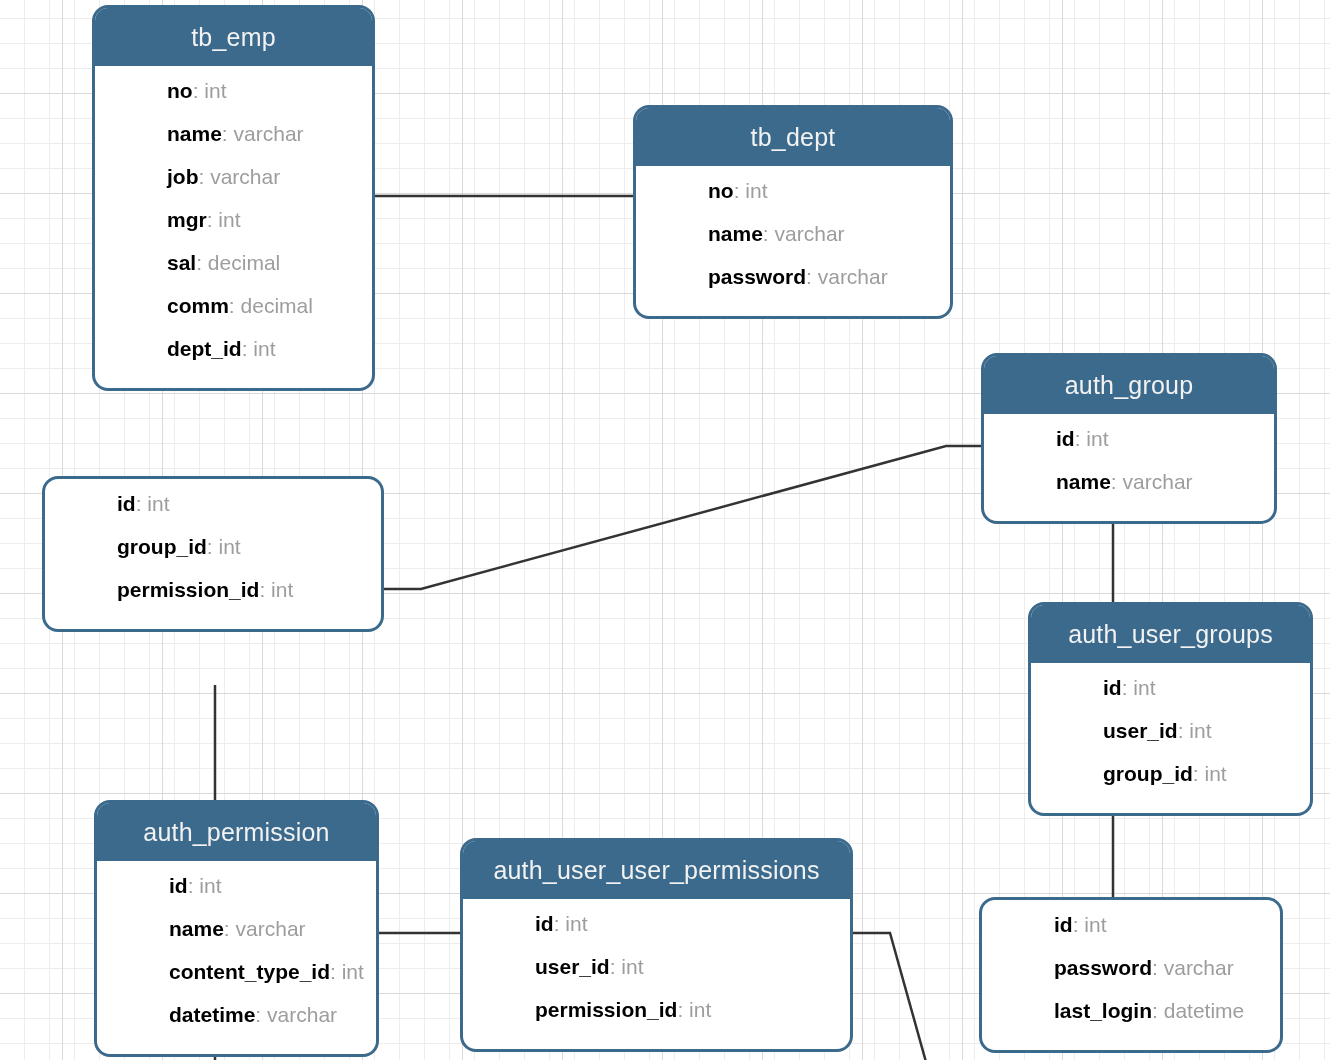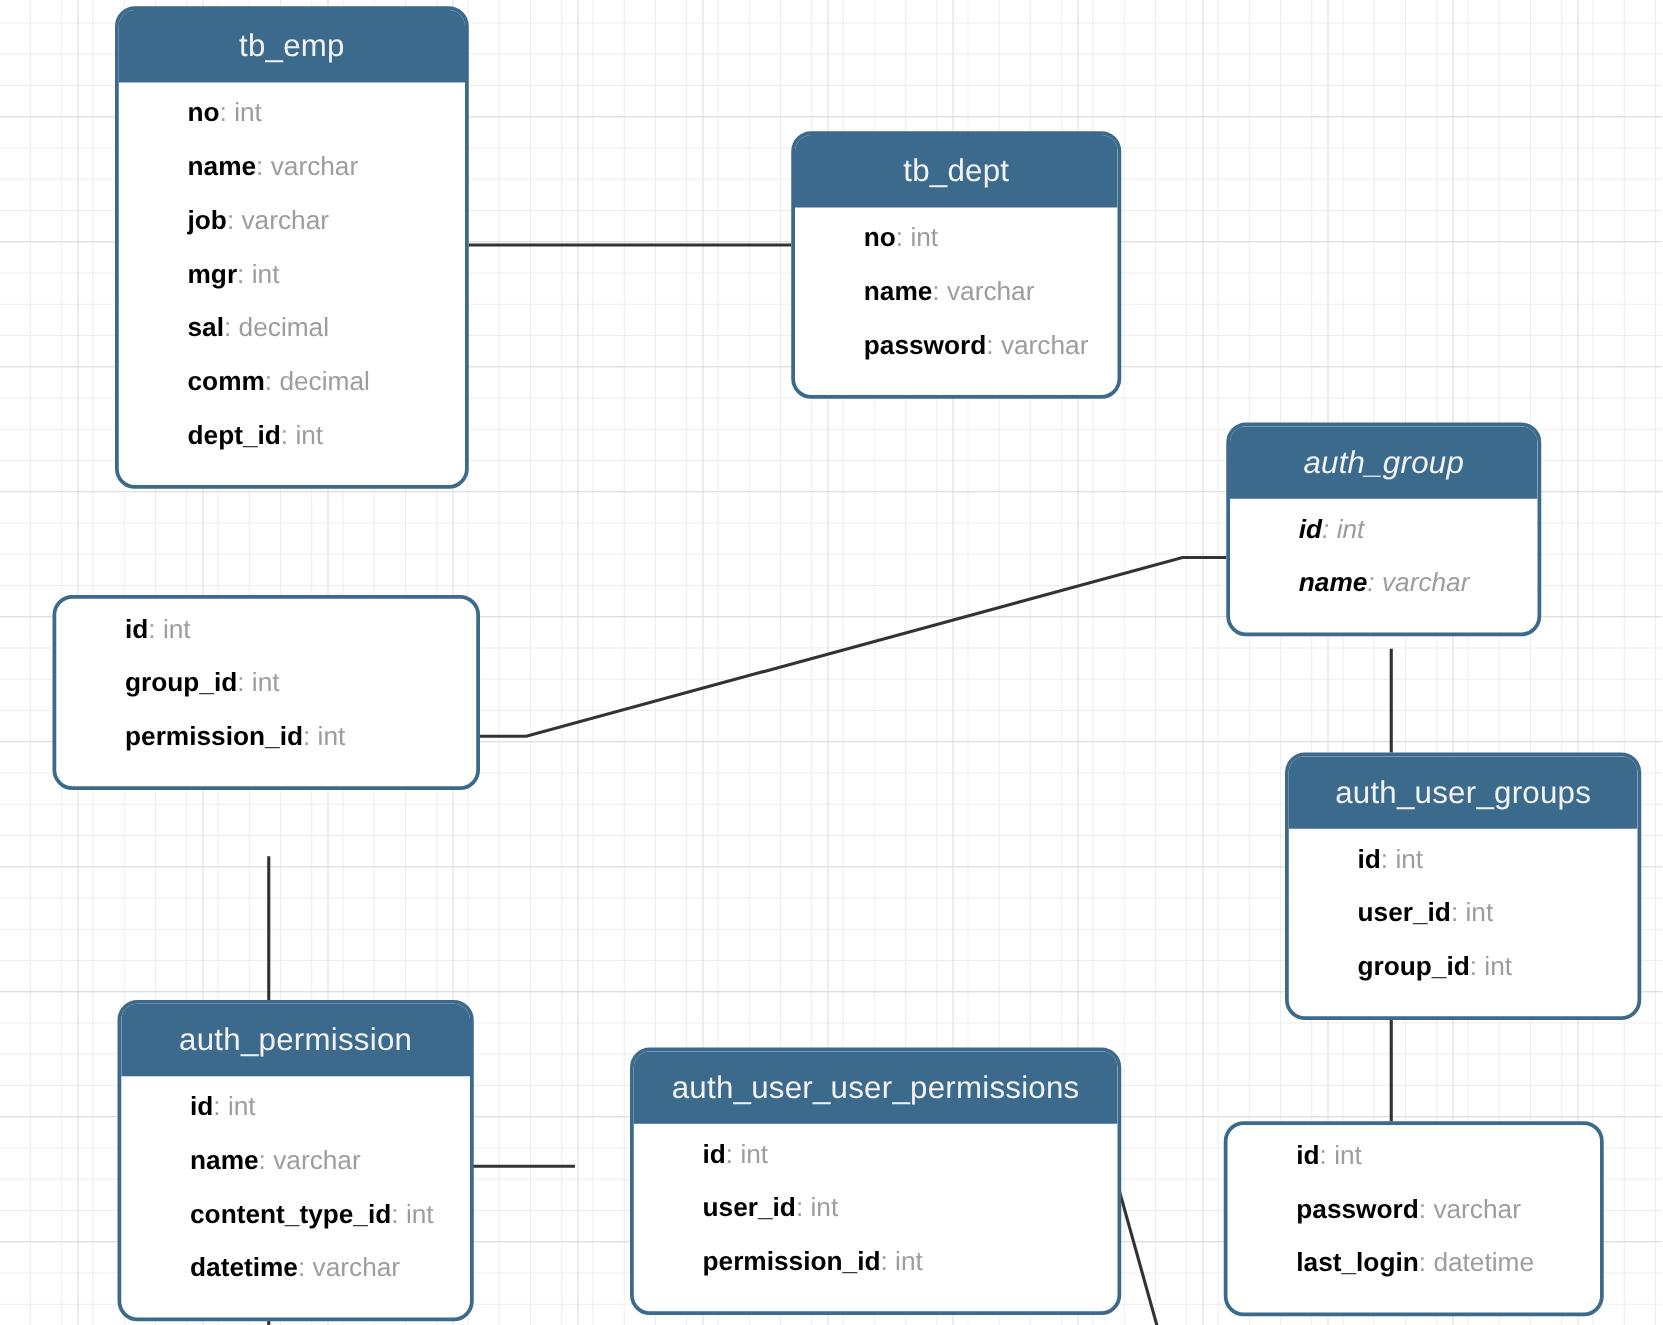--- a/index.html
+++ b/index.html
@@ -57,21 +57,21 @@
     color:var(--header-text);
     font-size:25px;
     font-weight:500;
     display:flex;
     align-items:center;
     justify-content:center;
     white-space:nowrap;
     letter-spacing:0.2px;
   }
   .tbody{
-    padding:3px 0 18px 0;
+    padding:3px 0 18px 17px;
   }
   .frow{
     height:43px;
     display:flex;
     align-items:center;
     padding-left:55px;
     font-size:21px;
     white-space:nowrap;
   }
   .fname{
@@ -124,38 +124,38 @@
         <div class="frow">
           <span class="fname">comm</span>
           <span class="ftype">: decimal</span>
         </div>
         <div class="frow">
           <span class="fname">dept_id</span>
           <span class="ftype">: int</span>
         </div>
       </div>
     </div>
-    <div class="table" style="left: 633px; top: 105px; width: 264px; text-align: center;">
+    <div class="table" style="left: 633px; top: 105px; width: 320px; text-align: center;">
       <div class="thead">tb_dept</div>
       <div class="tbody">
         <div class="frow">
           <span class="fname">no</span>
           <span class="ftype">: int</span>
         </div>
         <div class="frow">
           <span class="fname">name</span>
           <span class="ftype">: varchar</span>
         </div>
         <div class="frow">
           <span class="fname">password</span>
           <span class="ftype">: varchar</span>
         </div>
       </div>
     </div>
-    <div class="table" style="left: 981px; top: 338px; width: 252px; font-style: italic;">
+    <div class="table" style="left: 981px; top: 353px; width: 296px;">
       <div class="thead">auth_group</div>
       <div class="tbody">
         <div class="frow">
           <span class="fname">id</span>
           <span class="ftype">: int</span>
         </div>
         <div class="frow">
           <span class="fname">name</span>
           <span class="ftype">: varchar</span>
         </div>
@@ -208,21 +208,21 @@
         <div class="frow">
           <span class="fname">content_type_id</span>
           <span class="ftype">: int</span>
         </div>
         <div class="frow">
           <span class="fname">datetime</span>
           <span class="ftype">: varchar</span>
         </div>
       </div>
     </div>
-    <div class="table" style="left: 460px; top: 838px; width: 393px; margin-left: 44px;">
+    <div class="table" style="left: 460px; top: 838px; width: 393px;">
       <div class="thead">auth_user_user_permissions</div>
       <div class="tbody">
         <div class="frow">
           <span class="fname">id</span>
           <span class="ftype">: int</span>
         </div>
         <div class="frow">
           <span class="fname">user_id</span>
           <span class="ftype">: int</span>
         </div>

